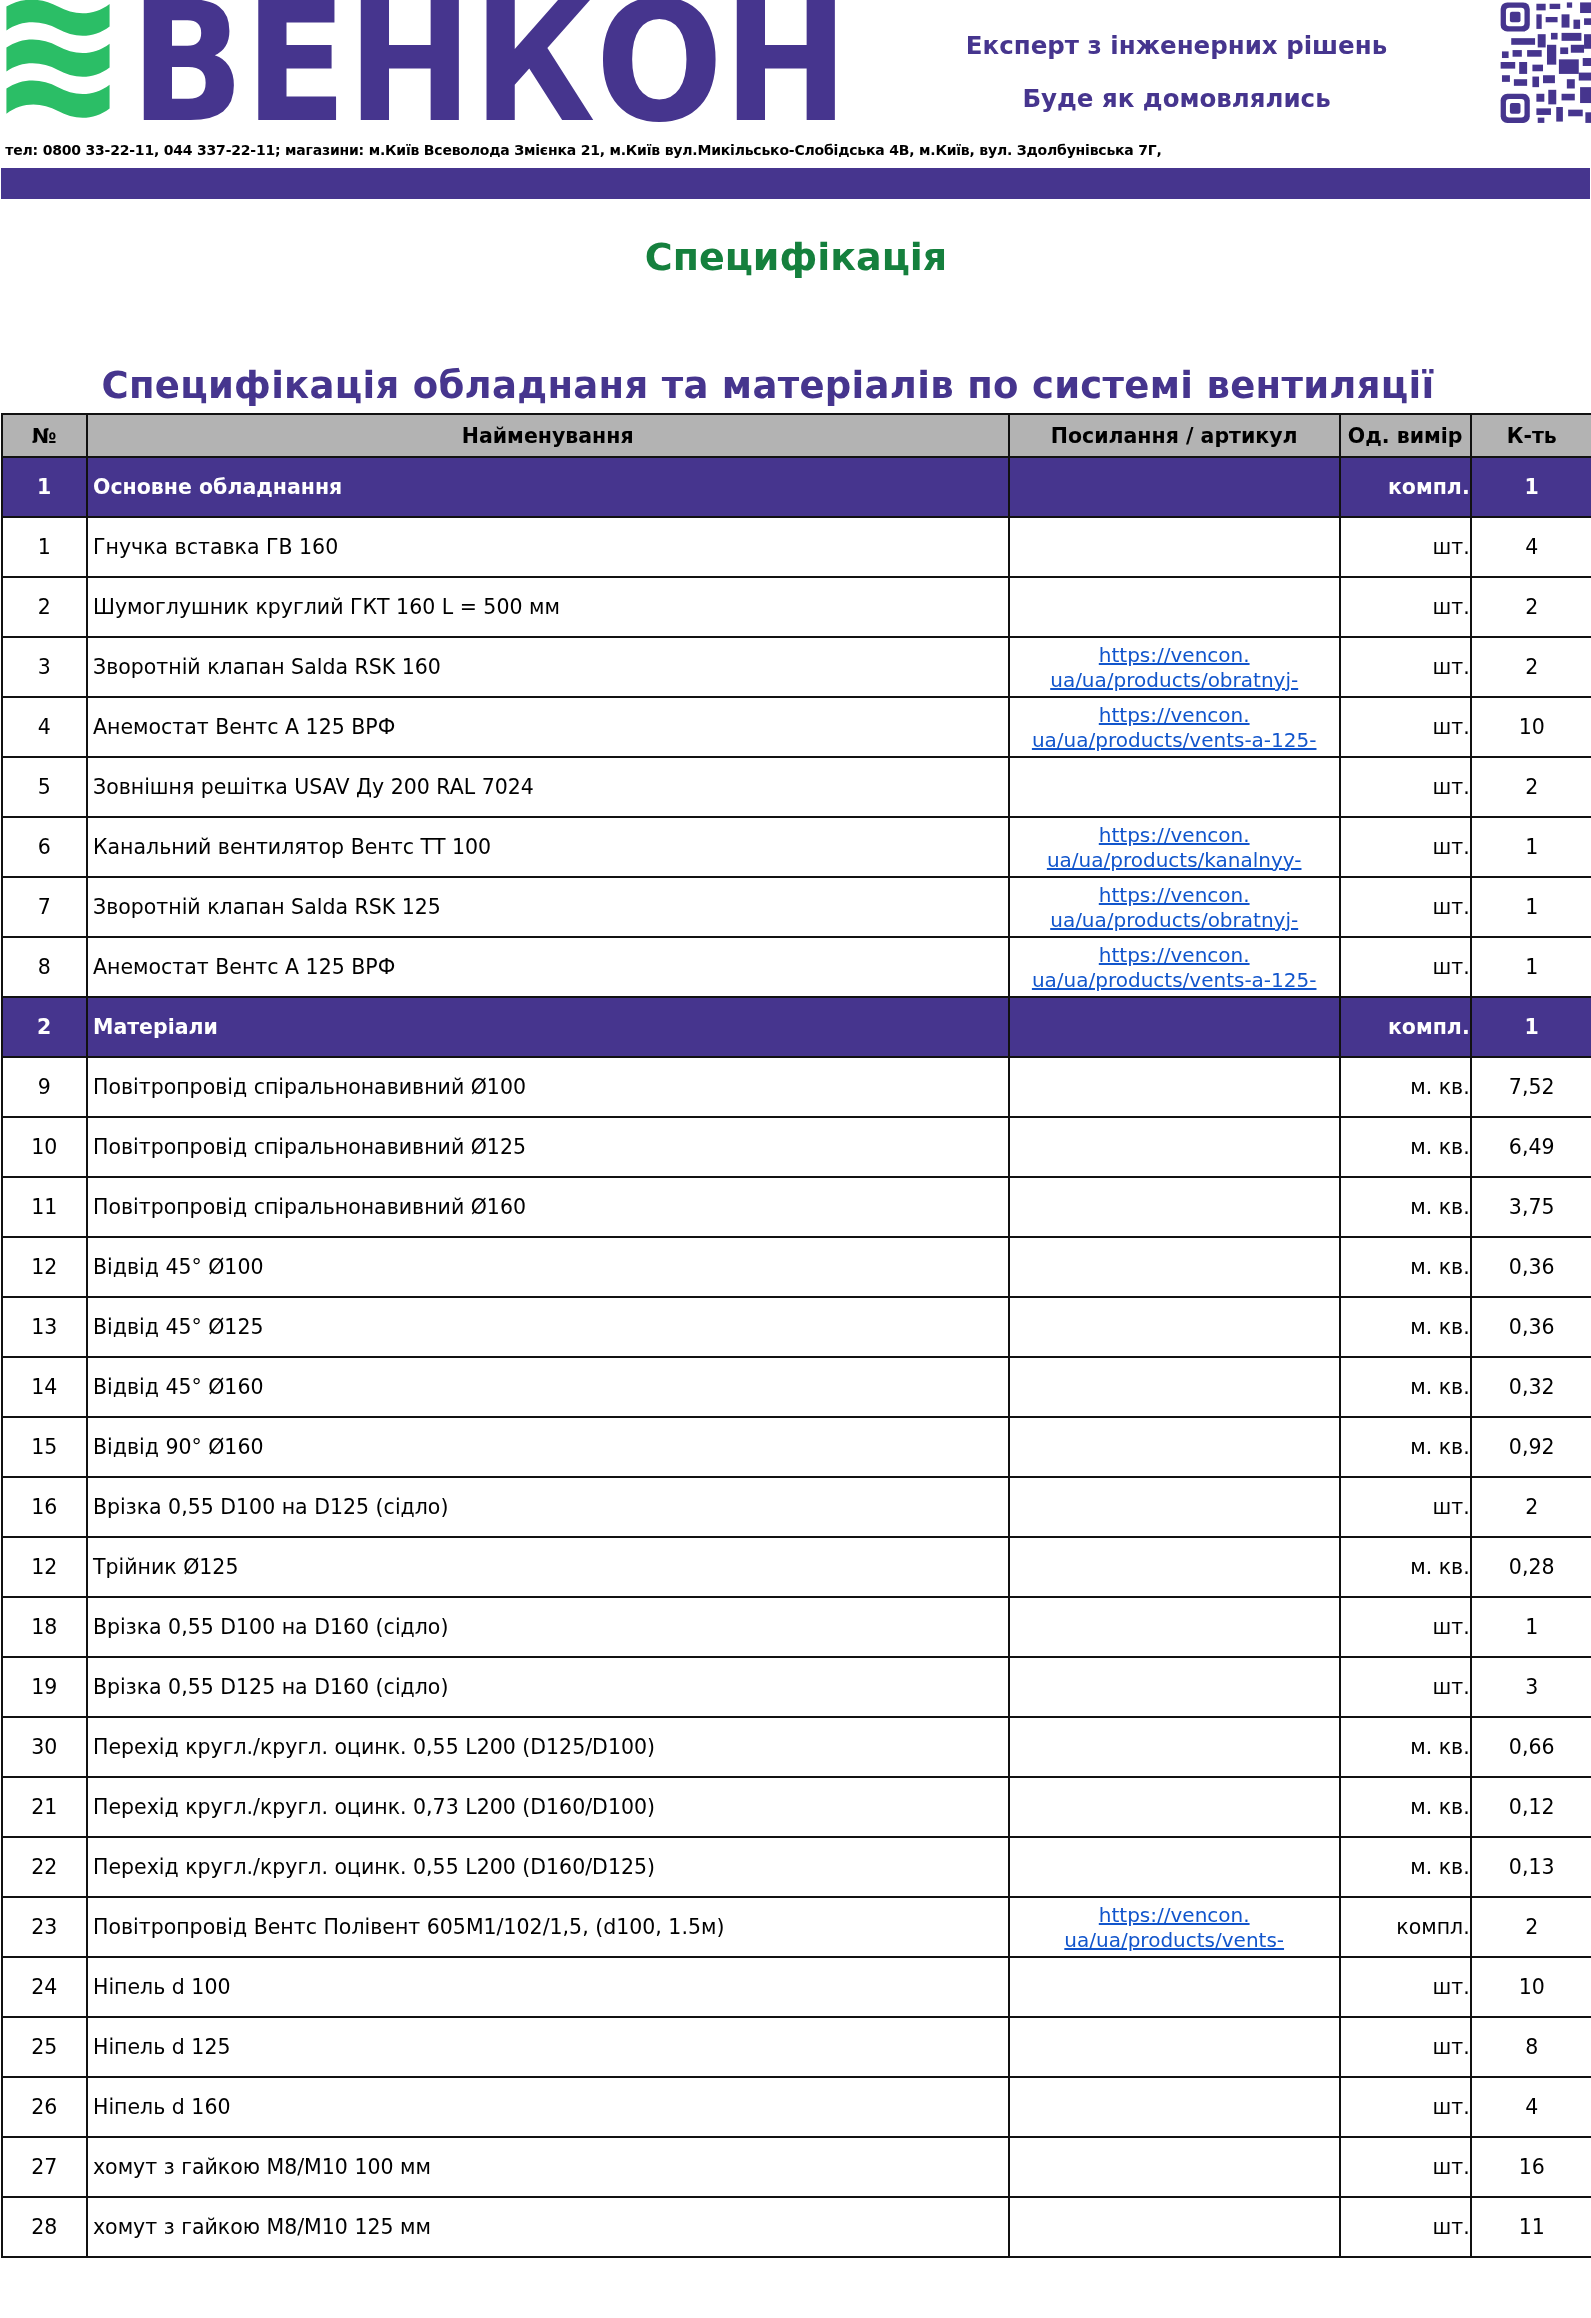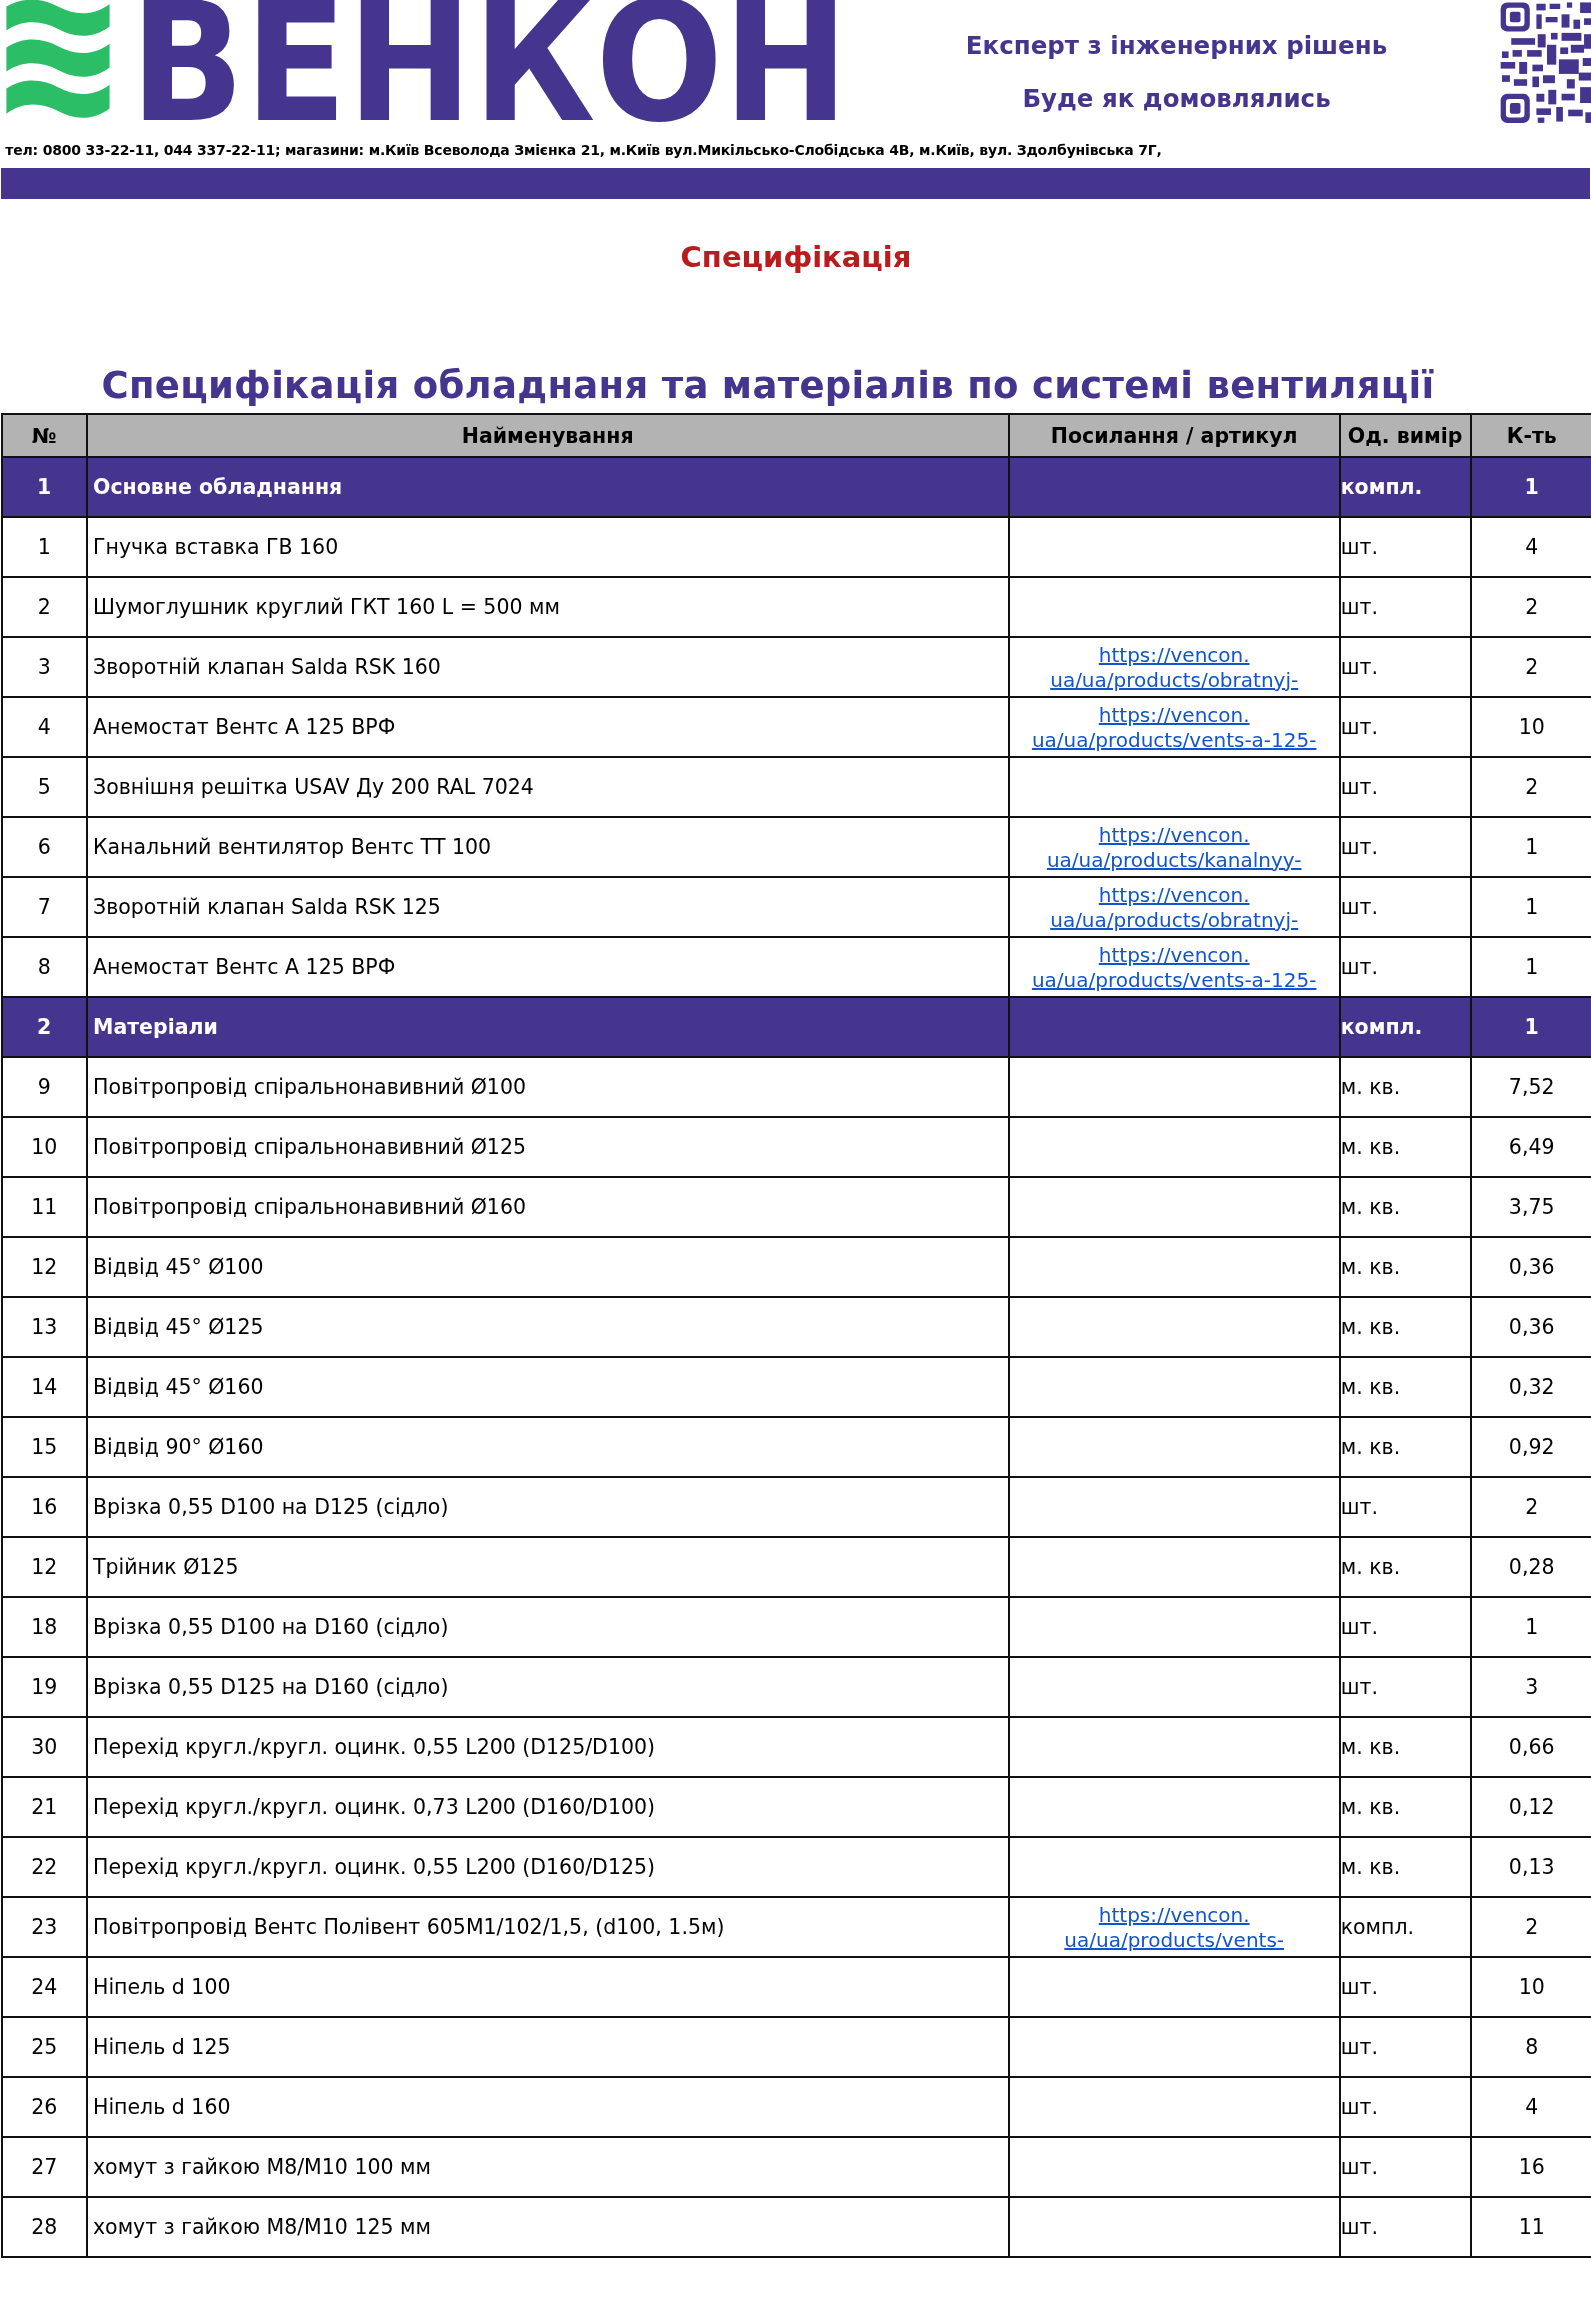--- a/index.html
+++ b/index.html
@@ -9,35 +9,35 @@
   #logo-waves { left: 4.6px; top: 0px; width: 106px; height: 123px; }
   #logo-word { left: 130px; top: 0px; width: 720px; height: 123px; }
   .tagline { position: absolute; left: 952px; width: 449px; text-align: center;
              color: #46358E; font-weight: bold; font-size: 24.5px; line-height: 26.4px; }
   #tag1 { top: 33px; }
   #tag2 { top: 86px; }
   #qr { left: 1498px; top: 1.3px; width: 94px; height: 122px; overflow: hidden; }
   #contact { left: 5.3px; top: 137px; width: 1586px; white-space: nowrap;
              font-weight: bold; font-size: 14px; line-height: 26.4px; letter-spacing: -0.2px; }
   #bar { left: 1.3px; top: 168px; width: 1589px; height: 31px; background: #46358E; }
-  #title { left: 0; top: 233px; width: 1592px; text-align: center; color: #b91c1c;
-           font-weight: bold; font-size: 29px; line-height: 48px; }
+  #title { left: 0; top: 233px; width: 1592px; text-align: center; color: #15803d;
+           font-weight: bold; font-size: 38px; line-height: 48px; }
   #subtitle { left: 0; top: 362px; width: 1536px; text-align: center; color: #46358E;
               font-weight: bold; font-size: 37px; line-height: 48px; letter-spacing: 0.3px; }
   table#spec { position: absolute; left: 0.7px; top: 413px; width: 1590px;
                border-collapse: collapse; table-layout: fixed; }
   #spec td, #spec th { border: 2px solid #111; padding: 0; overflow: hidden; }
   #spec th { background: #B3B3B3; height: 41px; font-weight: bold; font-size: 20.5px;
              text-align: center; vertical-align: middle; }
   #spec tr.row td { height: 58px; font-size: 20.5px; vertical-align: middle; }
   #spec tr.section td { background: #46358E; color: #fff; font-weight: bold; }
   .c-num { text-align: center; }
   .c-name { text-align: left; padding-left: 5.3px !important; white-space: nowrap; }
   .c-link { text-align: center; }
-  .c-unit { text-align: left; }
+  .c-unit { text-align: right; }
   .c-qty { text-align: center; }
   .linkbox { height: 58px; overflow: hidden; display: flex; align-items: flex-start;
              justify-content: center; }
   .linkbox a { color: #1155CC; text-decoration: underline; font-size: 20px;
                line-height: 24.5px; padding-top: 5.3px; display: block; width: 317px;
                word-break: break-all; text-align: center; }
 </style>
 </head>
 <body>
 

